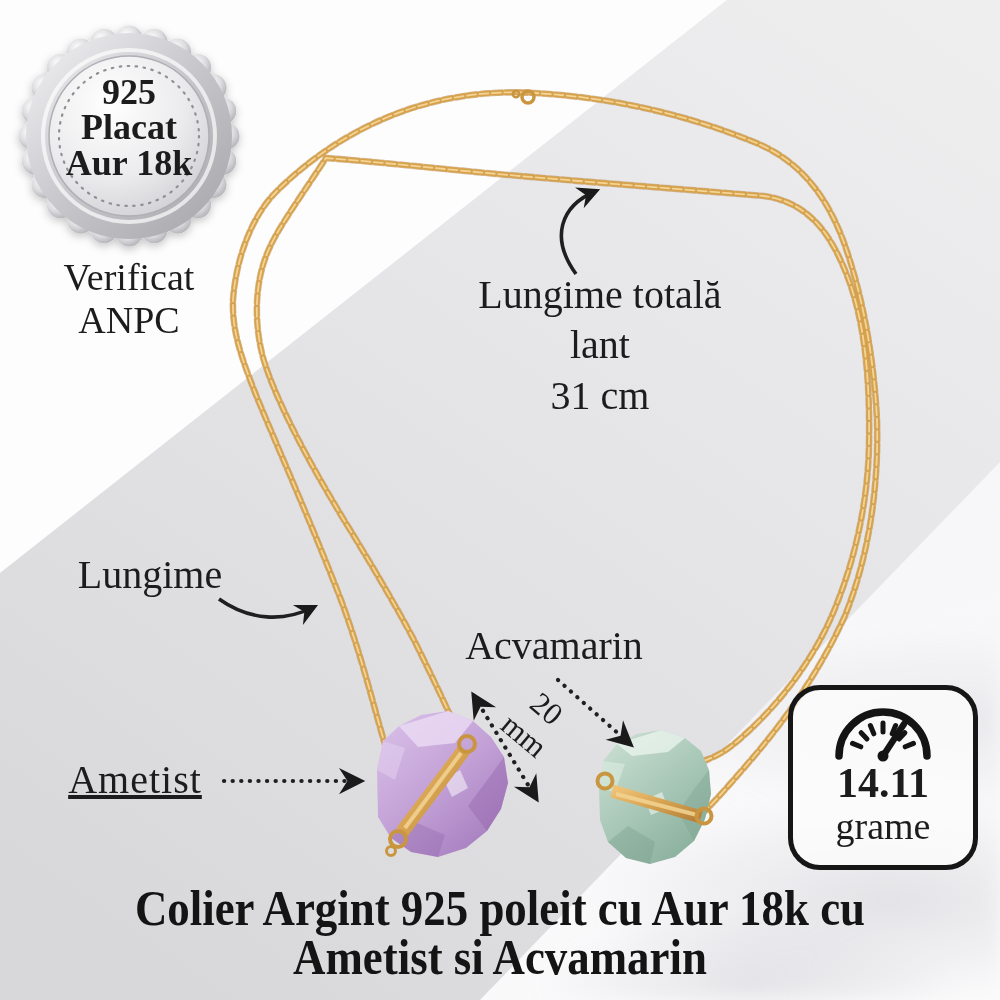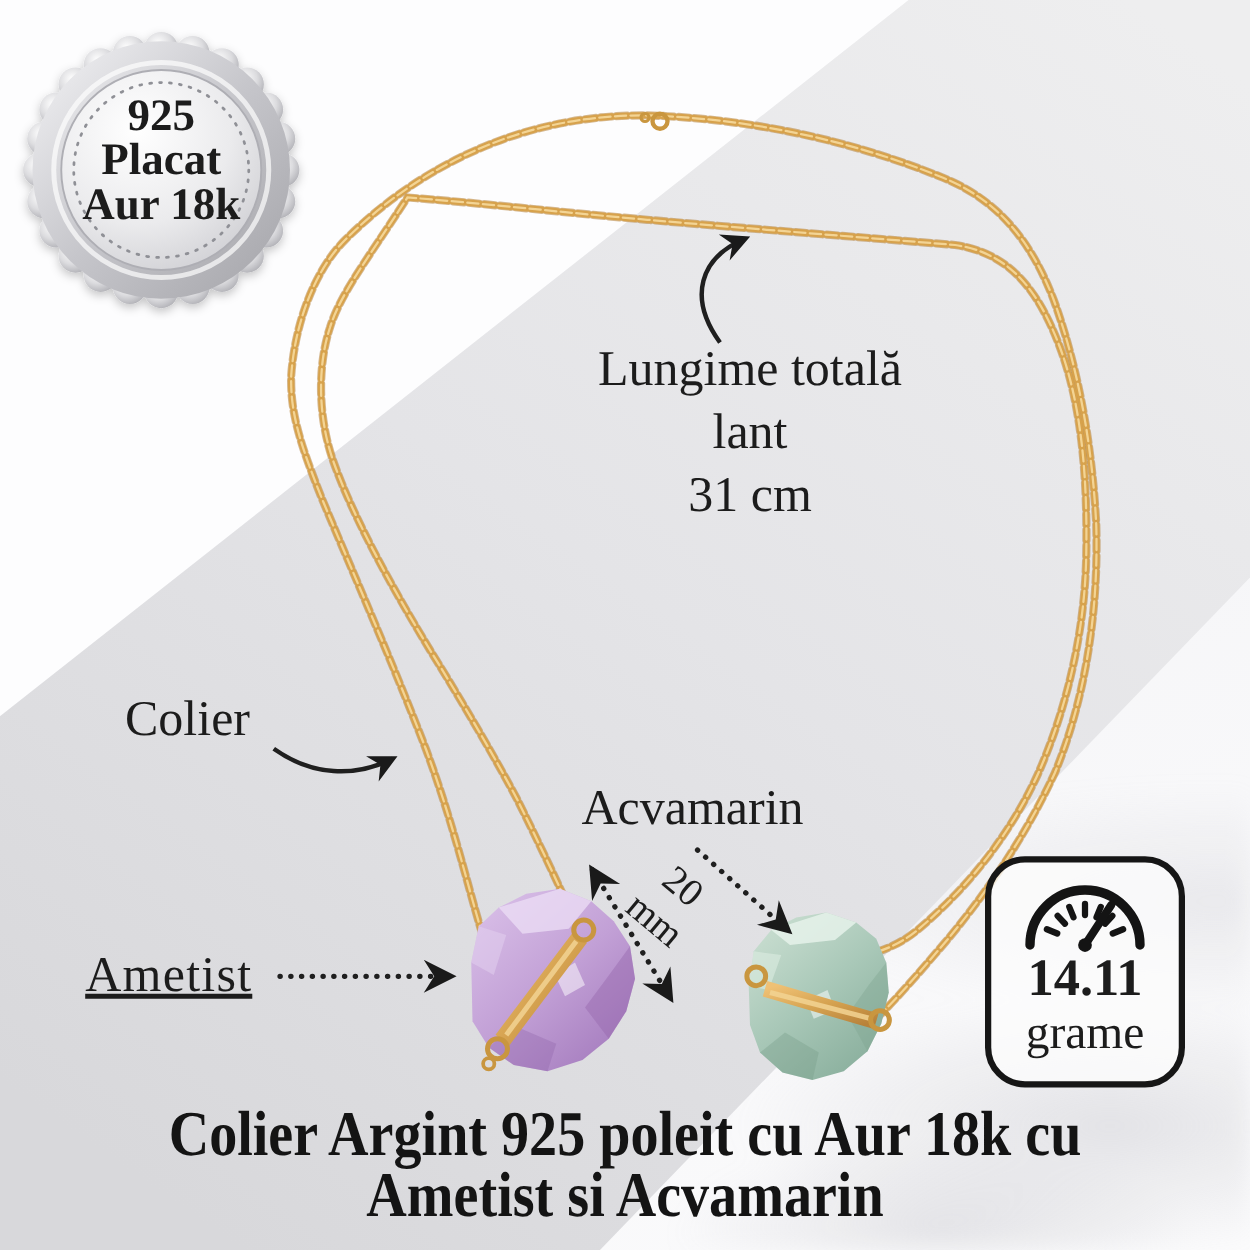--- a/index.html
+++ b/index.html
@@ -37,21 +37,21 @@
   .verified{left:18px;top:256px;width:222px;font-size:38px;line-height:1.12;}
   .lungime{left:400px;top:270px;width:400px;font-size:40px;line-height:1.26;font-family:Liberation Serif, serif;}
   .argint{left:5px;top:553px;width:290px;font-size:40px;line-height:1.08;}
   .acvamarin{left:429px;top:621px;width:250px;font-size:40px;}
   .ametist{left:36px;top:755px;width:198px;font-size:40px;letter-spacing:1px;text-decoration:underline;}
   .size20{
     left:492px;top:688px;width:86px;font-size:31px;line-height:1.12;
     transform:rotate(40deg);transform-origin:center;
   }
   .weight-box{
-    position:absolute;left:788px;top:685px;width:160px;height:185px;
+    position:absolute;left:788px;top:685px;width:190px;height:185px;
     box-sizing:border-box;border:5px solid #161616;border-radius:32px;
     background:rgba(252,252,253,0.78);
     display:flex;flex-direction:column;align-items:center;
     padding-top:0;
     text-align:center;
   }
   .weight-box .value{font-size:42px;font-weight:bold;line-height:1.0;margin-top:-2px;}
   .weight-box .unit{font-size:38px;line-height:1.1;margin-top:2px;}
   .title{
     position:absolute;left:0;top:884px;width:1000px;text-align:center;
@@ -206,29 +206,33 @@
       <circle cx="120" cy="120" r="80" fill="url(#innerGrad)" stroke="#aeaeb4" stroke-width="1.5"></circle>
       <circle cx="120" cy="120" r="70" fill="none" stroke="#8f9096" stroke-width="2.2" stroke-linecap="round" stroke-dasharray="1.5 6.5"></circle>
       <g font-family="Liberation Serif, DejaVu Serif, serif" font-weight="bold" font-size="36" fill="#1d1d1d" text-anchor="middle">
         <text x="120" y="88">925</text>
         <text x="120" y="123">Placat</text>
         <text x="120" y="159">Aur 18k</text>
       </g>
     </g>
   </svg>
 
+  <div class="ann verified">
+    <span class="ln">Verificat</span>
+    <span class="ln">ANPC</span>
+  </div>
 
   <div class="ann lungime">
     <span class="ln">Lungime totală</span>
     <span class="ln">lant</span>
     <span class="ln">31 cm</span>
   </div>
 
   <div class="ann argint">
-    <span class="ln">Colier</span>
+    <span class="ln">Lungime</span>
   </div>
 
   <div class="ann acvamarin">Acvamarin</div>
 
   <div class="ann ametist">Ametist</div>
 
   <div class="ann size20">
     <span class="ln">20</span>
     <span class="ln">mm</span>
   </div>

